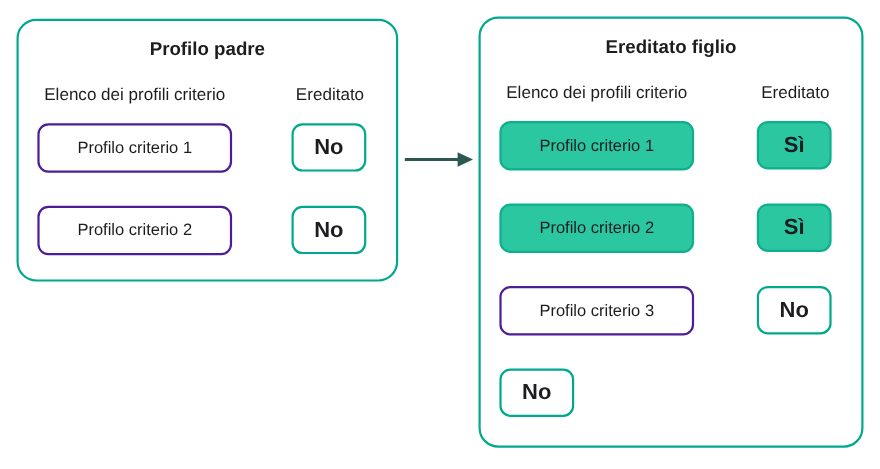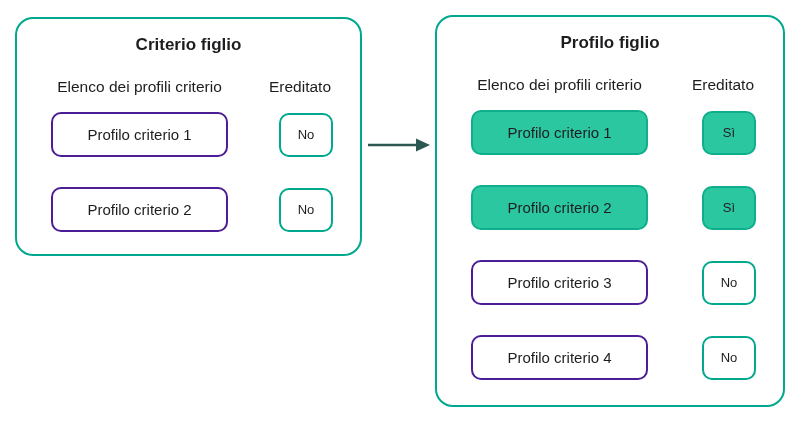--- a/index.html
+++ b/index.html
@@ -24,22 +24,21 @@
   .panel-title {
     margin-top: 16px;
     text-align: center;
     font-size: 17px;
     font-weight: bold;
     line-height: 20px;
   }
   .cols {
     display: flex;
     justify-content: space-between;
-    align-items: center;
-    padding: 0 27px 0 34px;
+    padding: 0 27px 0 17px;
   }
   .header-row { margin-top: 23px; }
   .hdr {
     font-size: 15.5px;
     line-height: 18px;
     text-align: center;
     white-space: nowrap;
   }
   .col-profile { width: 177px; }
   .col-inherited { width: 66px; margin-left: 11px; }
@@ -53,83 +52,83 @@
     border-radius: 10px;
     background: #ffffff;
     display: flex;
     align-items: center;
     justify-content: center;
     font-size: 15px;
     white-space: nowrap;
   }
   .inherited-box {
     box-sizing: border-box;
-    width: 54px;
+    width: 68px;
     height: 44px;
     border: 2px solid #00a88e;
     border-radius: 10px;
     background: #ffffff;
     display: flex;
     align-items: center;
     justify-content: center;
-    font-size: 13px;
+    font-size: 20px;
+    font-weight: bold;
   }
   .filled {
     background: #2bc7a1;
     border-color: #0fae8c;
   }
   .flow-arrow {
     position: absolute;
     left: 366px;
     top: 137px;
   }
 </style>
 </head>
 <body>
 
 <div class="diagram">
 
   <div class="panel parent">
-    <div class="panel-title">Criterio figlio</div>
+    <div class="panel-title">Profilo padre</div>
     <div class="cols header-row">
       <div class="hdr col-profile">Elenco dei profili criterio</div>
       <div class="hdr col-inherited">Ereditato</div>
     </div>
     <div class="cols row first">
       <div class="profile-box">Profilo criterio 1</div>
       <div class="inherited-box">No</div>
     </div>
     <div class="cols row">
       <div class="profile-box">Profilo criterio 2</div>
       <div class="inherited-box">No</div>
     </div>
   </div>
 
   <svg class="flow-arrow" width="66" height="16" viewBox="0 0 66 16">
     <line x1="2" y1="8" x2="52" y2="8" stroke="#2d5852" stroke-width="2.6"></line>
     <polygon points="50,1.5 64,8 50,14.5" fill="#2d5852"></polygon>
   </svg>
 
   <div class="panel child">
-    <div class="panel-title">Profilo figlio</div>
+    <div class="panel-title">Ereditato figlio</div>
     <div class="cols header-row">
       <div class="hdr col-profile">Elenco dei profili criterio</div>
       <div class="hdr col-inherited">Ereditato</div>
     </div>
     <div class="cols row first">
       <div class="profile-box filled">Profilo criterio 1</div>
       <div class="inherited-box filled">Sì</div>
     </div>
     <div class="cols row">
       <div class="profile-box filled">Profilo criterio 2</div>
       <div class="inherited-box filled">Sì</div>
     </div>
     <div class="cols row">
       <div class="profile-box">Profilo criterio 3</div>
       <div class="inherited-box">No</div>
     </div>
     <div class="cols row">
-      <div class="profile-box">Profilo criterio 4</div>
       <div class="inherited-box">No</div>
     </div>
   </div>
 
 </div>
 
 </body></html>

